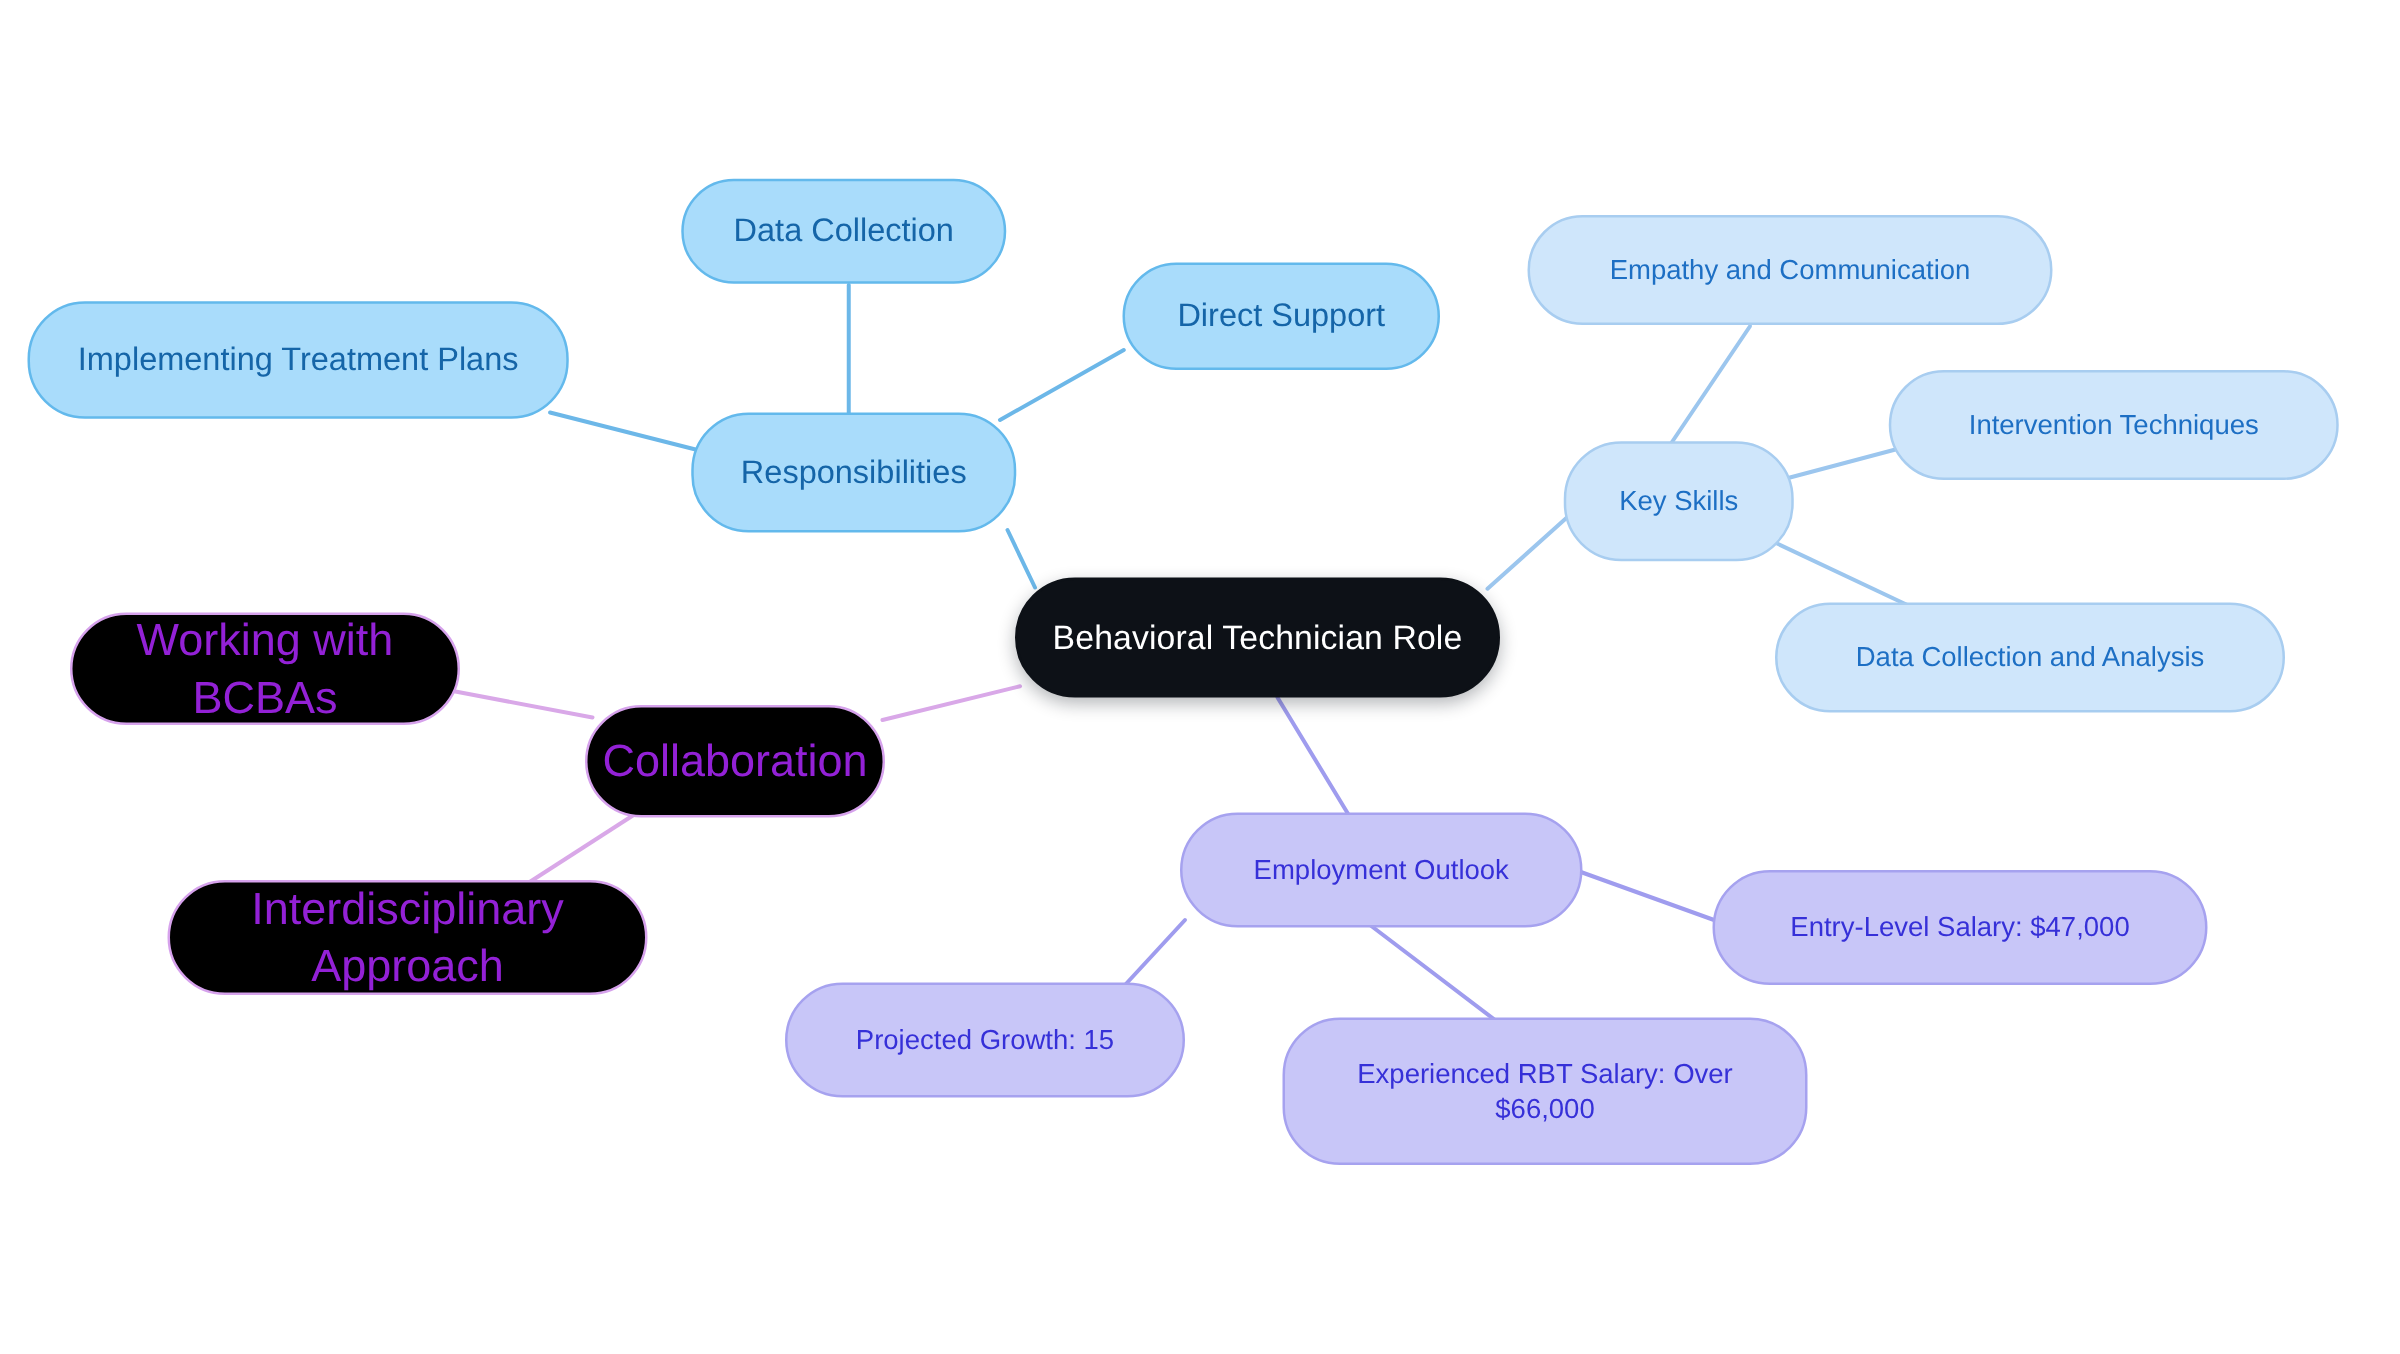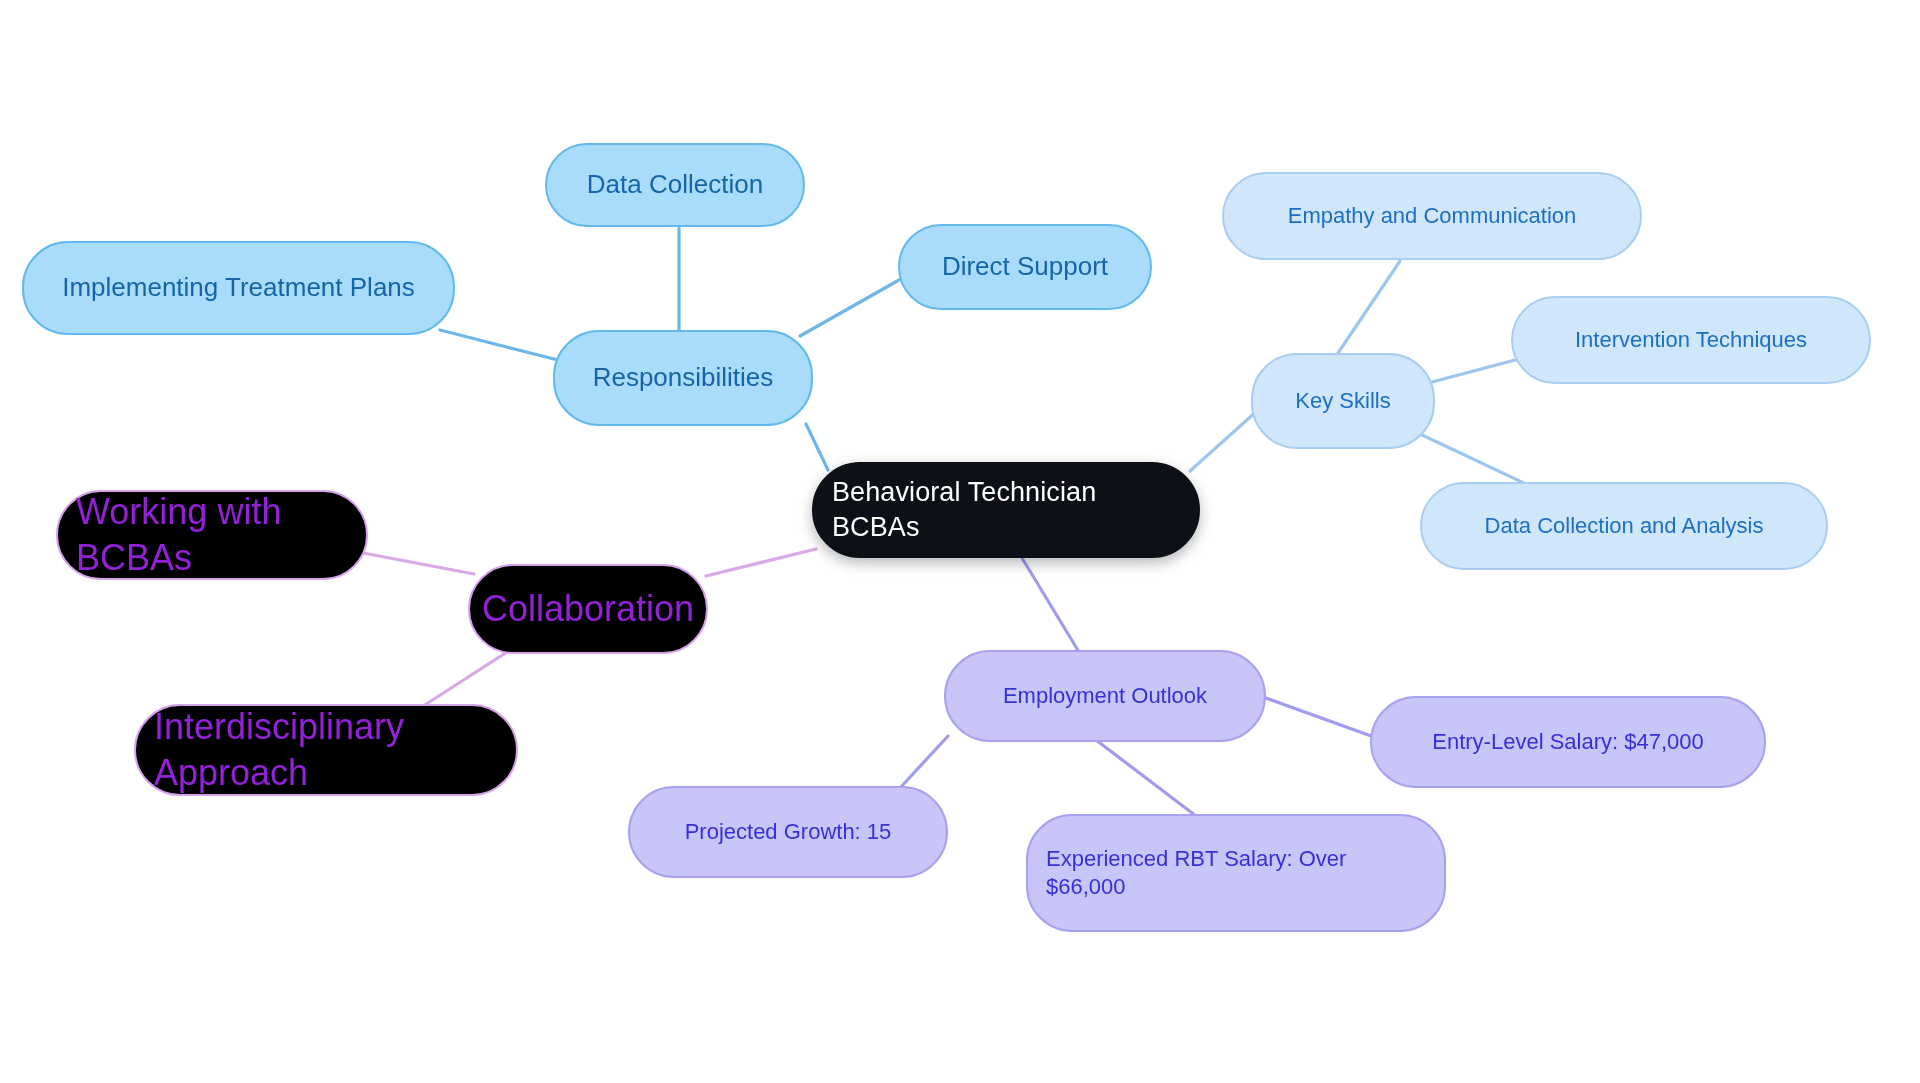--- a/index.html
+++ b/index.html
@@ -24,21 +24,21 @@
     width: 1920px;
     height: 1083px;
     pointer-events: none;
   }
   .node {
     position: absolute;
     box-sizing: border-box;
     display: flex;
     align-items: center;
     justify-content: center;
-    text-align: left;
+    text-align: center;
     border-radius: 46px;
     border-width: 2px;
     border-style: solid;
     line-height: 1.28;
     padding: 6px 18px;
     white-space: pre-line;
   }
   .node-root {
     background: #0d1117;
     border-color: #0d1117;
@@ -90,24 +90,24 @@
       <line x1="816" y1="549" x2="706" y2="576" stroke="#d9a8e8" stroke-width="3.2" stroke-linecap="round"></line>
       <line x1="474" y1="574" x2="358" y2="552" stroke="#d9a8e8" stroke-width="3.2" stroke-linecap="round"></line>
       <line x1="510" y1="650" x2="420" y2="708" stroke="#d9a8e8" stroke-width="3.2" stroke-linecap="round"></line>
       <line x1="1022" y1="558" x2="1079" y2="652" stroke="#9f9cee" stroke-width="3.2" stroke-linecap="round"></line>
       <line x1="1263" y1="697" x2="1374" y2="737" stroke="#9f9cee" stroke-width="3.2" stroke-linecap="round"></line>
       <line x1="948" y1="736" x2="900" y2="788" stroke="#9f9cee" stroke-width="3.2" stroke-linecap="round"></line>
       <line x1="1096" y1="740" x2="1196" y2="816" stroke="#9f9cee" stroke-width="3.2" stroke-linecap="round"></line>
     </svg>
 
   <div id="node-layer">
-      <div class="node node-root" style="left: 812px; top: 462px; width: 388px; height: 96px;">Behavioral Technician BCBAs</div>
+      <div class="node node-root" style="left: 812px; top: 462px; width: 388px; height: 96px;">Behavioral Technician Role</div>
       <div class="node node-resp" style="left: 553px; top: 330px; width: 260px; height: 96px;">Responsibilities</div>
       <div class="node node-resp" style="left: 545px; top: 143px; width: 260px; height: 84px;">Data Collection</div>
-      <div class="node node-resp" style="left: 898px; top: 224px; width: 254px; height: 86px;">Direct Support</div>
+      <div class="node node-resp" style="left: 898px; top: 210px; width: 254px; height: 86px;">Direct Support</div>
       <div class="node node-resp" style="left: 22px; top: 241px; width: 433px; height: 94px;">Implementing Treatment Plans</div>
       <div class="node node-skills" style="left: 1251px; top: 353px; width: 184px; height: 96px;">Key Skills</div>
       <div class="node node-skills" style="left: 1222px; top: 172px; width: 420px; height: 88px;">Empathy and Communication</div>
       <div class="node node-skills" style="left: 1511px; top: 296px; width: 360px; height: 88px;">Intervention Techniques</div>
       <div class="node node-skills" style="left: 1420px; top: 482px; width: 408px; height: 88px;">Data Collection and Analysis</div>
       <div class="node node-collab" style="left: 468px; top: 564px; width: 240px; height: 90px;">Collaboration</div>
       <div class="node node-collab" style="left: 56px; top: 490px; width: 312px; height: 90px;">Working with BCBAs</div>
       <div class="node node-collab" style="left: 134px; top: 704px; width: 384px; height: 92px;">Interdisciplinary Approach</div>
       <div class="node node-employ" style="left: 944px; top: 650px; width: 322px; height: 92px;">Employment Outlook</div>
       <div class="node node-employ" style="left: 1370px; top: 696px; width: 396px; height: 92px;">Entry-Level Salary: $47,000</div>

